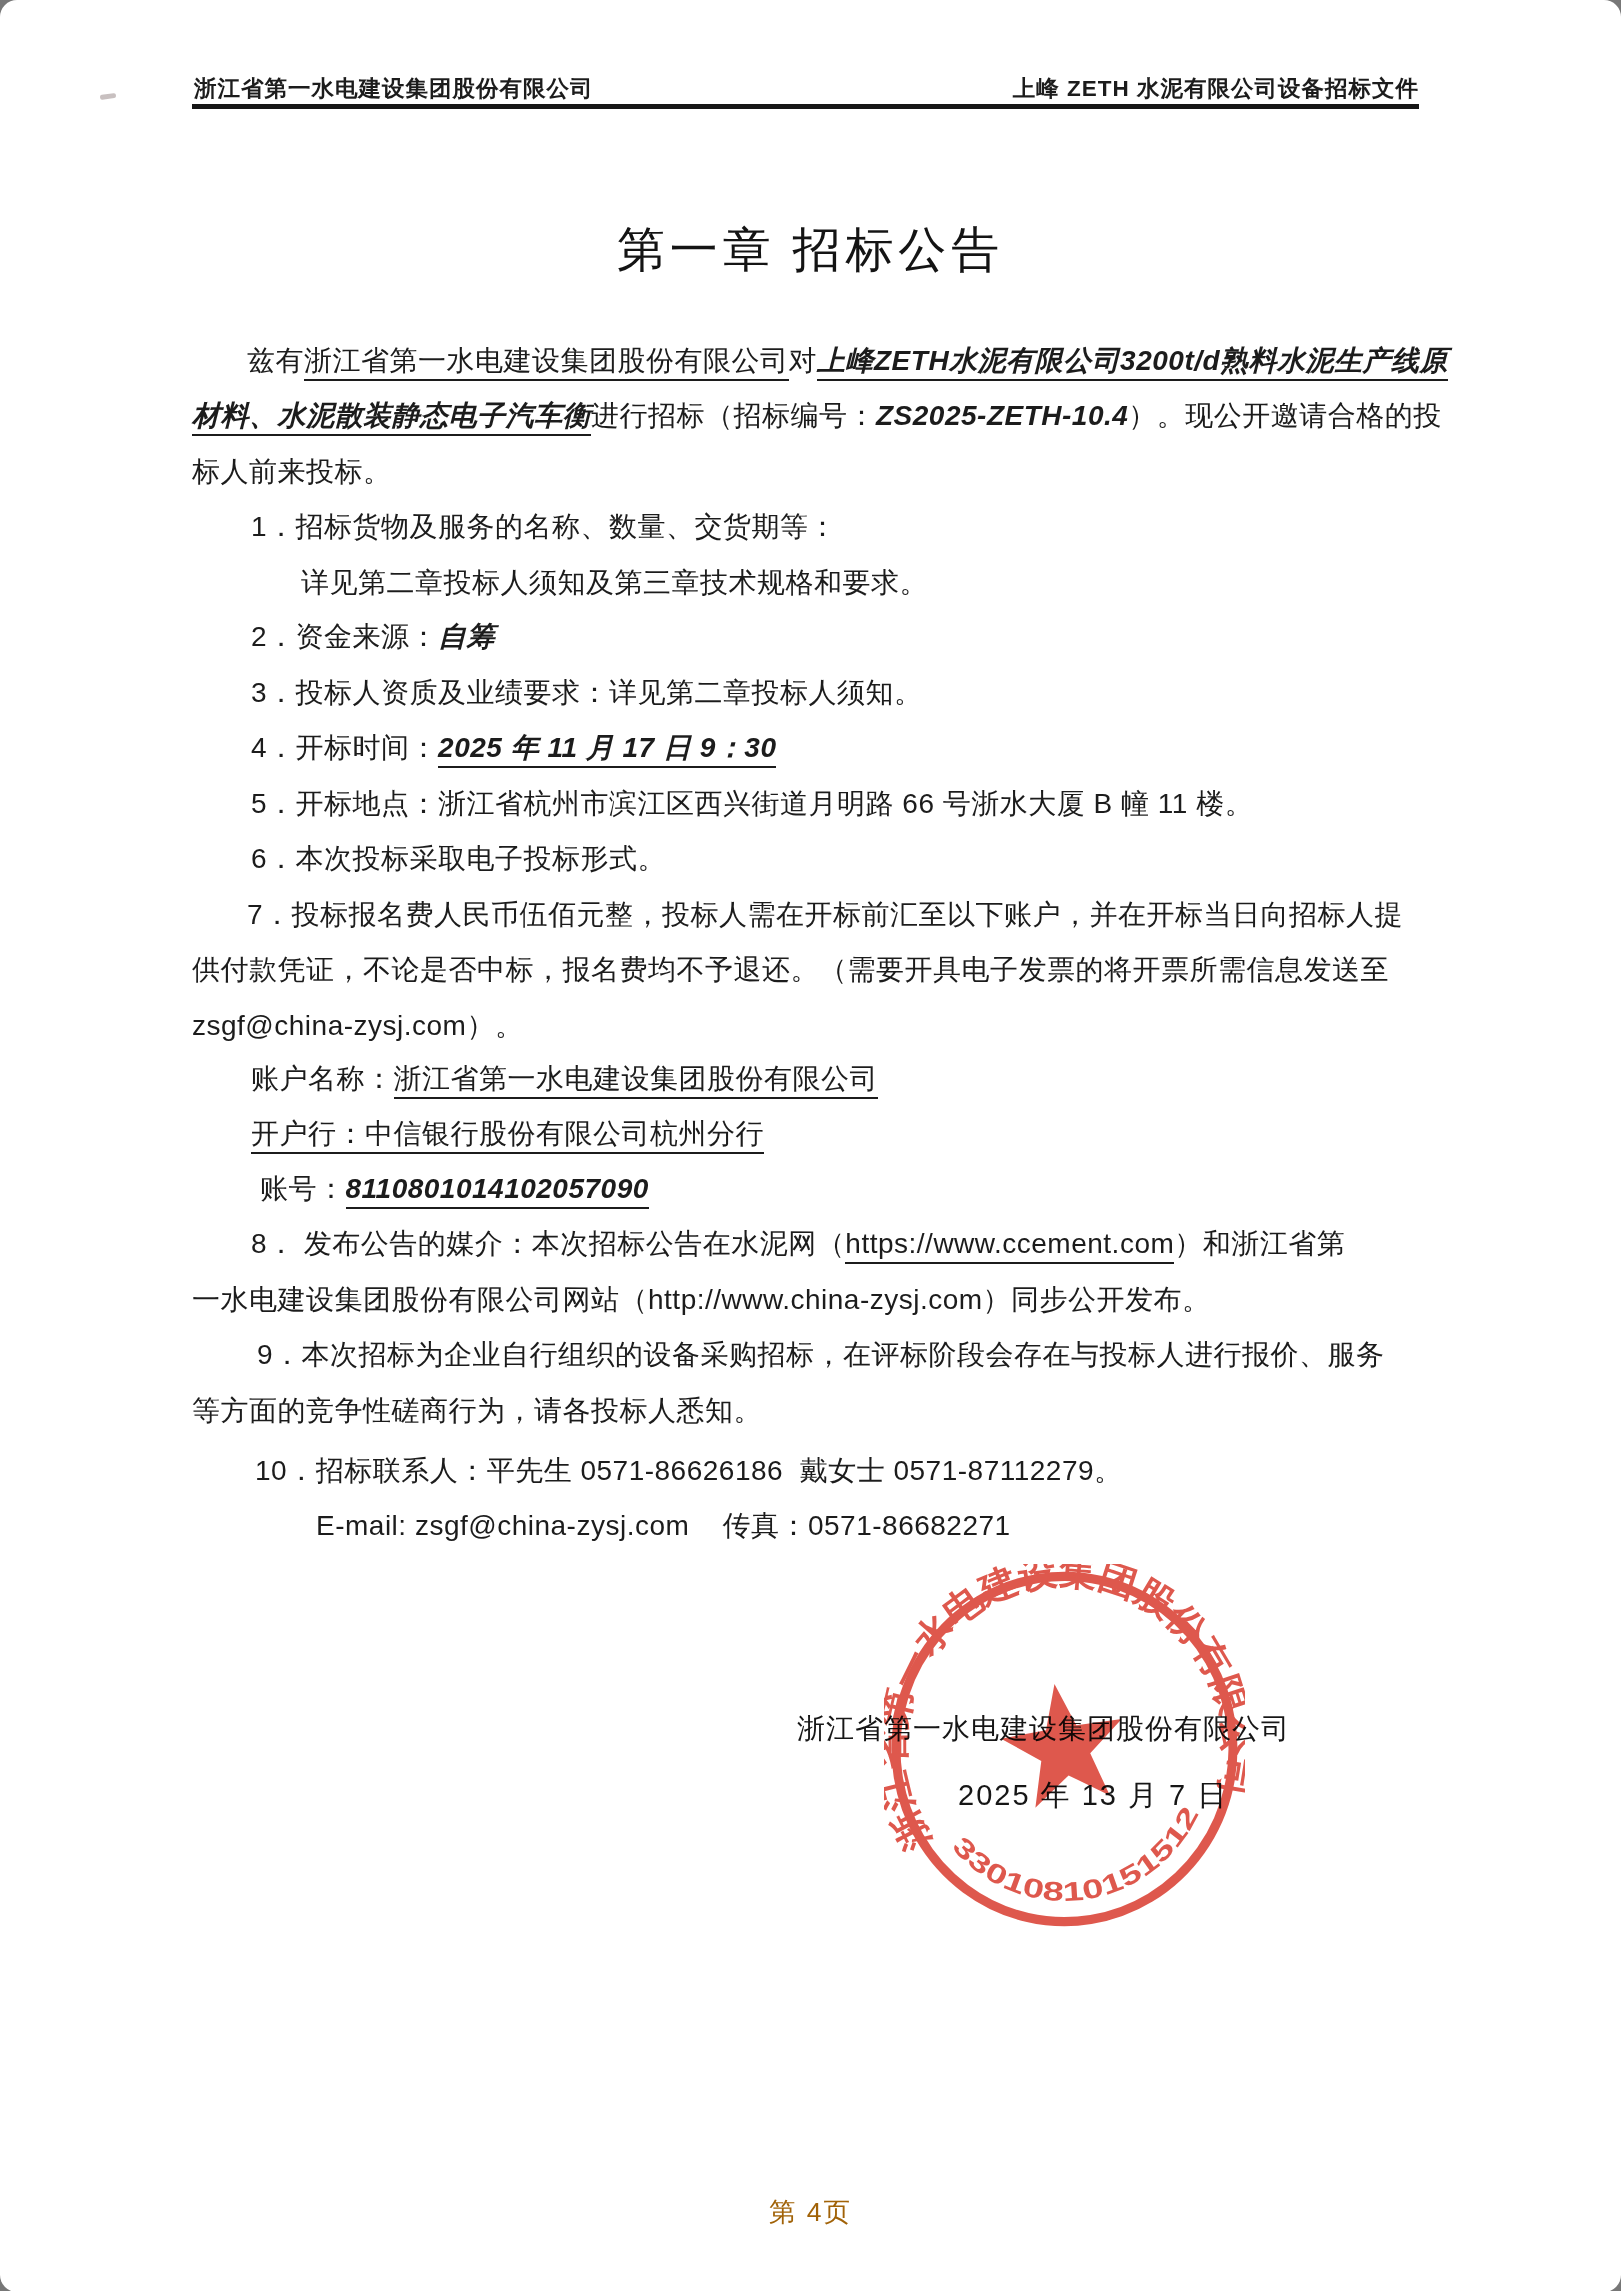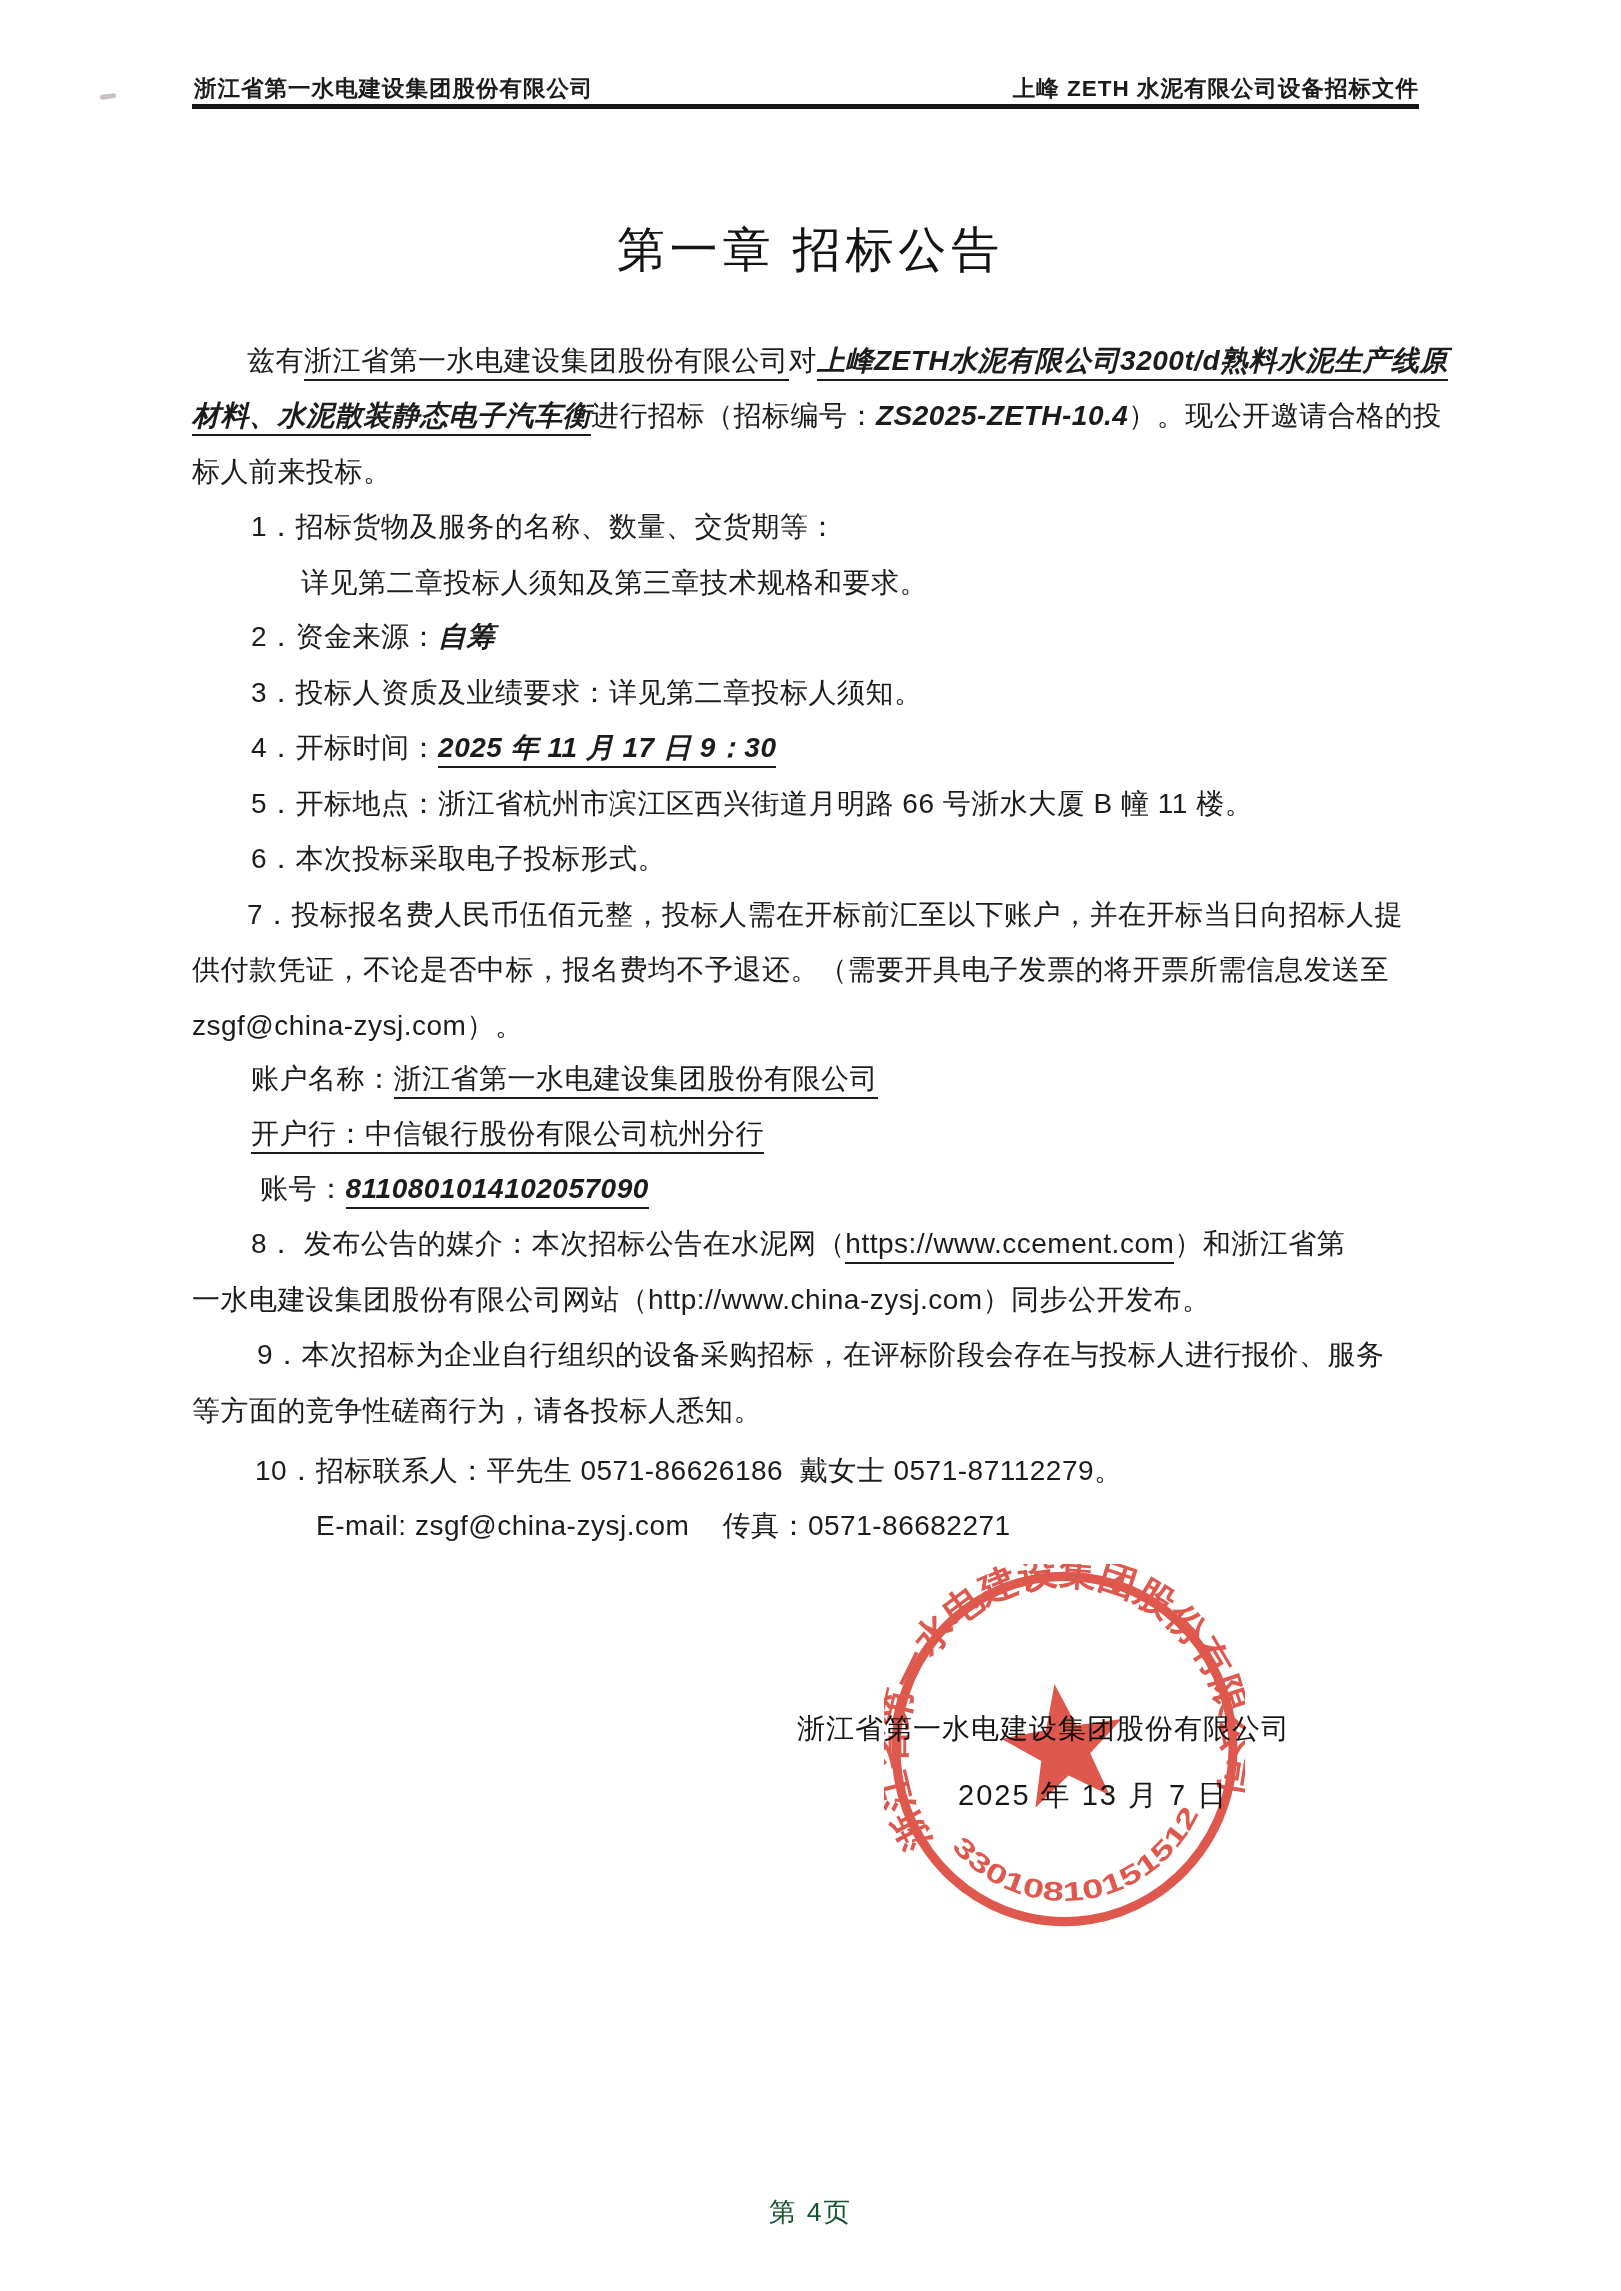--- a/index.html
+++ b/index.html
@@ -4,20 +4,21 @@
 <style>
   html,body{margin:0;padding:0;background:#777;}
   .page{
     position:relative;
     width:1621px;height:2292px;
     background:#ffffff;
     margin:0 auto;
     overflow:hidden;
     font-family:"Liberation Sans","DejaVu Sans",sans-serif;
     color:#1c1c1c;
+    border-radius:17px;
   }
   
   .hdr{position:absolute;top:73px;font-size:22.5px;font-weight:600;letter-spacing:1px;white-space:pre;}
   .hdr-l{left:194px;}
   .hdr-r{right:202px;}
   .hdr-rule{position:absolute;left:192px;top:104px;width:1227px;height:4.9px;background:#161616;}
   .speck{position:absolute;left:100px;top:94px;width:15.7px;height:4.9px;background:#9a8d8d;opacity:.55;border-radius:2px;transform:rotate(-8deg);}
   
   .title{
     position:absolute;left:0;top:218px;width:1621px;margin:0;
@@ -31,21 +32,21 @@
   
   .sig{position:absolute;white-space:pre;color:#161616;}
   .sig-company{left:797px;top:1710px;font-size:28px;letter-spacing:1px;}
   .sig-date{left:958px;top:1776px;font-size:29px;letter-spacing:2px;}
   
   .stamp{
     position:absolute;left:884px;top:1564px;width:361px;height:370px;
     mix-blend-mode:multiply;opacity:.92;
   }
   
-  .footer{position:absolute;left:0;top:2194px;width:1621px;text-align:center;font-size:26.5px;letter-spacing:2px;color:#14532d;}
+  .footer{position:absolute;left:0;top:2194px;width:1621px;text-align:center;font-size:26.5px;letter-spacing:2px;color:#a16207;}
 </style>
 </head>
 <body>
 
 <div class="page">
 
   <div class="hdr hdr-l">浙江省第一水电建设集团股份有限公司</div>
   <div class="hdr hdr-r">上峰 ZETH 水泥有限公司设备招标文件</div>
   <div class="hdr-rule"></div>
   <div class="speck"></div>

